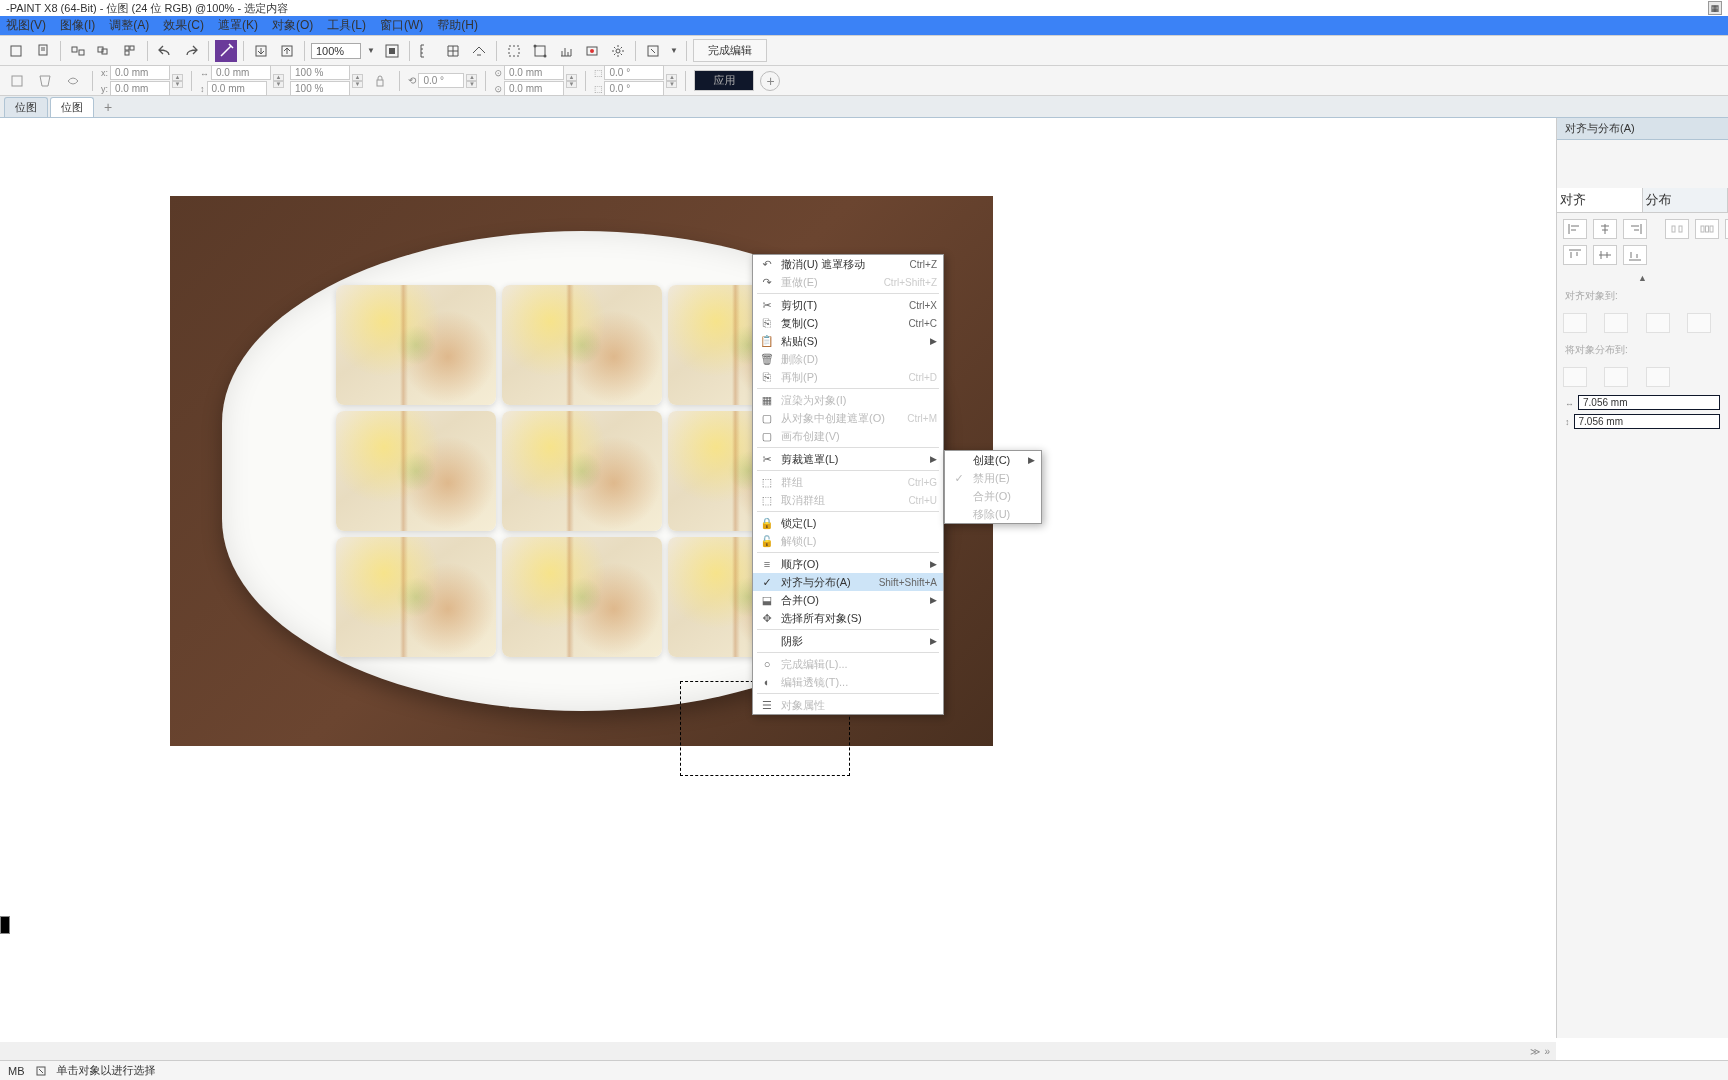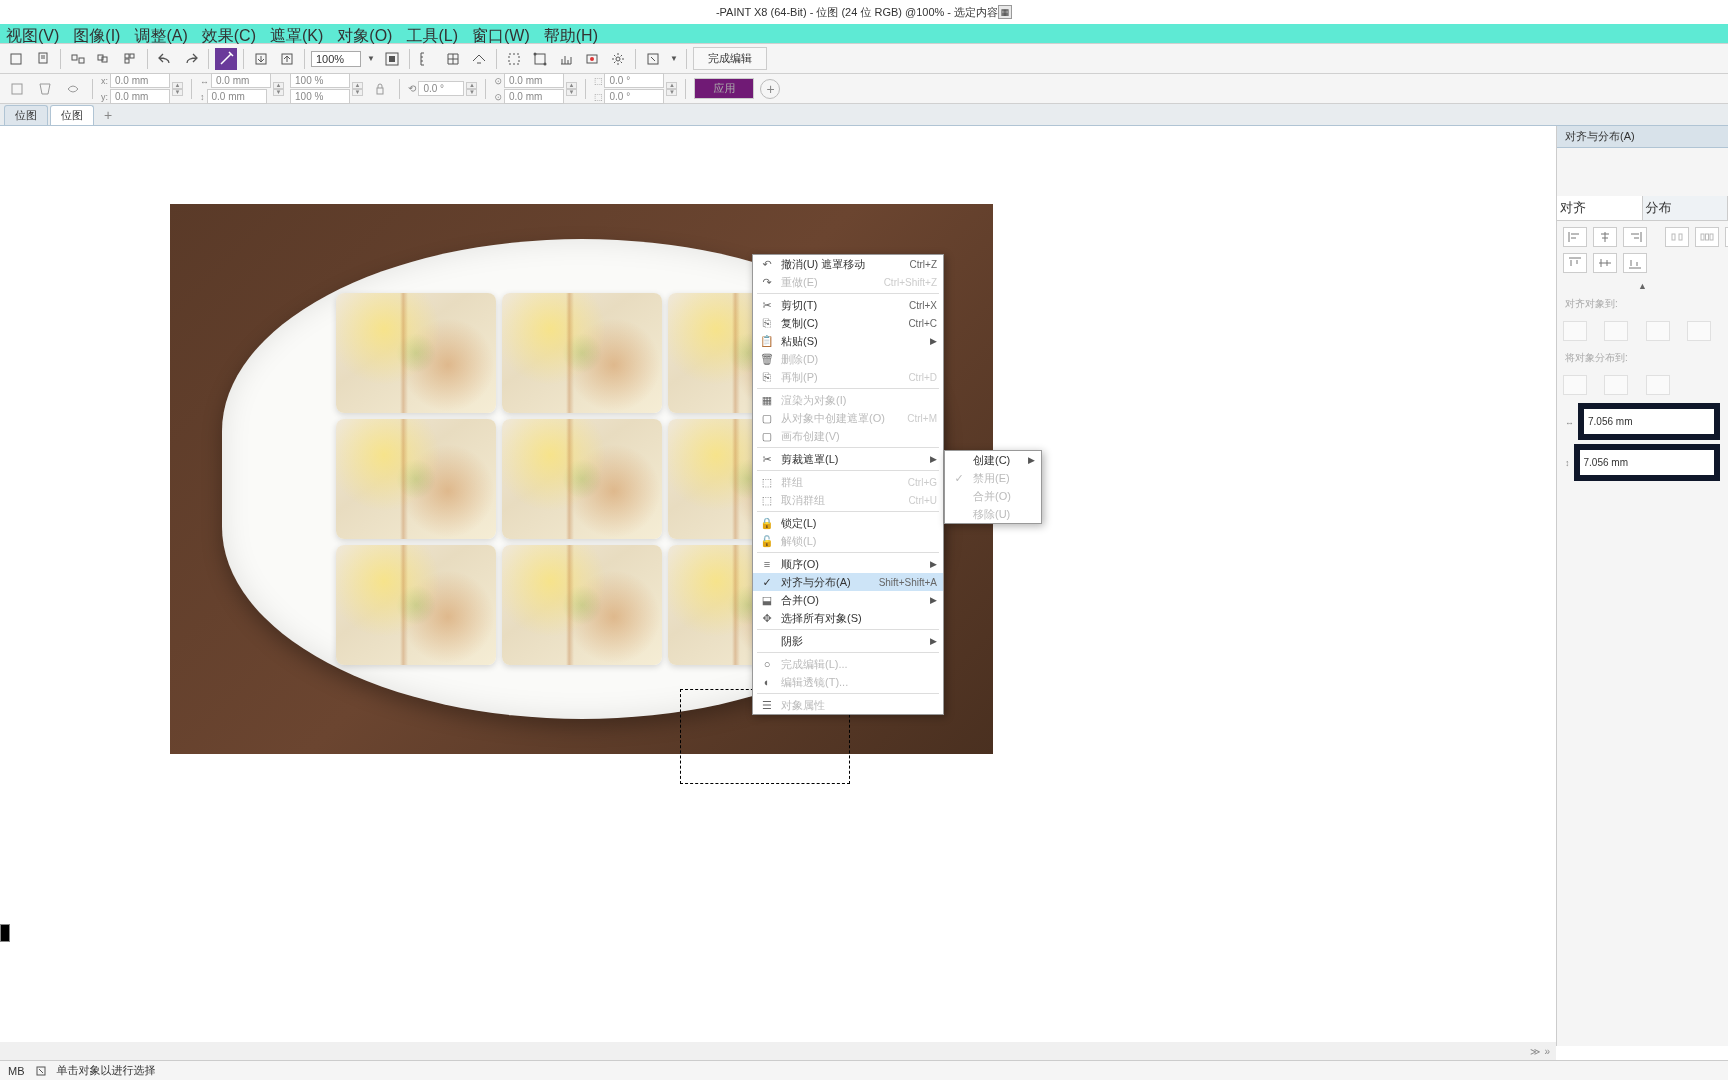--- a/index.html
+++ b/index.html
@@ -1,32 +1,32 @@
 <!DOCTYPE html>
 <html><head>
 <meta charset="utf-8">
 <style>
 * { margin: 0; padding: 0; box-sizing: border-box; font-family: "Microsoft YaHei", Arial, sans-serif; }
 body { background: #fff; font-size: 11px; color: #333; overflow: hidden; width: 1728px; height: 1080px; position: relative; }
-.title-bar { background: #fff; padding: 12px 6px; font-size: 11px; display: flex; align-items: center; justify-content: center; height: 16px; }
+.title-bar { background: #fff; padding: 4px 6px; font-size: 11px; display: flex; align-items: center; justify-content: space-between; height: 16px; }
 .title-bar .right-icon { width:14px; height:14px; background:#e8e8e8; border:1px solid #999; display:flex; align-items:center; justify-content:center; font-size:9px; }
-.menu-bar { background: #5eead4; padding: 2px 6px; display: flex; gap: 14px; font-size: 16px; height: 20px; align-items: flex-start; border-bottom: 1px solid #d0d0d0; }
+.menu-bar { background: #3b82f6; padding: 2px 6px; display: flex; gap: 14px; font-size: 12px; height: 20px; align-items: center; border-bottom: 1px solid #d0d0d0; }
 .menu-bar span { cursor: default; }
 .toolbar { background: #f5f5f5; padding: 4px 6px; display: flex; align-items: center; gap: 4px; height: 30px; border-bottom: 1px solid #d0d0d0; }
 .tool-btn { width: 22px; height: 22px; display: flex; align-items: center; justify-content: center; cursor: pointer; color:#555; }
 .tool-btn svg { width: 16px; height: 16px; }
 .tool-sep { width: 1px; height: 20px; background: #c8c8c8; margin: 0 2px; }
 .zoom-box { border: 1px solid #aaa; background: #fff; padding: 1px 4px; font-size: 11px; width: 50px; display: flex; align-items: center; }
 .dropdown-arrow { width:12px; font-size:8px; color:#555; text-align:center; }
 .prop-bar { background: #f5f5f5; padding: 3px 6px; display: flex; align-items: center; gap: 6px; height: 30px; border-bottom: 1px solid #d0d0d0; color:#888; }
 .prop-field { display:flex; align-items:center; gap:2px; }
 .prop-input { border:1px solid #ccc; background:#fff; font-size:10px; padding:1px 4px; width:60px; color:#888; }
 .spinbtns { display:flex; flex-direction:column; }
 .spinbtns div { width:11px; height:7px; border:1px solid #ccc; background:#f0f0f0; font-size:6px; line-height:5px; text-align:center; }
-.apply-btn { border:1px solid #ccc; background:#701a75; padding:2px 18px; color:#aaa; font-size:11px; }
+.apply-btn { border:1px solid #ccc; background:#0f172a; padding:2px 18px; color:#aaa; font-size:11px; }
 .plus-btn { width:20px; height:20px; border:1px solid #bbb; border-radius:50%; display:flex; align-items:center; justify-content:center; color:#888; font-size:14px; }
 .tabs-row { background:#e8ecef; display:flex; align-items:flex-end; height:22px; border-bottom:1px solid #b0c4d4; padding-left:4px; }
 .doc-tab { background:#fff; border:1px solid #b0c4d4; border-bottom:none; padding:2px 10px; font-size:11px; margin-right:2px; border-radius:3px 3px 0 0; }
 .doc-tab.inactive { background:#dde5ec; }
 .new-tab { padding:2px 8px; color:#888; font-size:14px; cursor:pointer; }
 .workspace { display:flex; height:calc(1080px - 16px - 20px - 30px - 30px - 22px - 22px - 20px); }
 .canvas-area { flex:1; background:#fff; position:relative; overflow:hidden; }
 .canvas-img { position:absolute; left:170px; top:78px; width:823px; height:550px; background:linear-gradient(135deg,#5a3a28 0%,#6b4530 50%,#4a3020 100%); display:flex; align-items:center; justify-content:center; }
 .plate { width:720px; height:480px; background:#fafaf8; border-radius:50% / 40%; box-shadow:inset 0 0 30px rgba(0,0,0,0.1), 0 8px 20px rgba(0,0,0,0.3); display:flex; align-items:center; justify-content:center; position:relative; }
 .food-grid { display:grid; grid-template-columns:repeat(3,160px); grid-template-rows:repeat(3,120px); gap:6px; }
@@ -37,21 +37,21 @@
 .side-panel { width:172px; background:#f5f5f5; border-left:1px solid #ccc; }
 .panel-title { background:#d8e2ea; border-bottom:1px solid #b0c4d4; padding:3px 8px; font-size:11px; }
 .panel-tabs { display:flex; border-bottom:1px solid #ccc; }
 .panel-tab { flex:1; padding:3px; font-size:13px; background:#eef2f5; border-right:1px solid #ccc;margin-top:48px; }
 .panel-tab.active { background:#fff; }
 .align-grid { padding:6px; display:grid; grid-template-columns:repeat(4,1fr); gap:6px; }
 .align-btn { width:24px; height:20px; border:1px solid #ccc; background:#fff; display:flex; align-items:center; justify-content:center; }
 .align-btn svg { width:14px; height:12px; }
 .panel-sub { padding:4px 8px; font-size:10px; color:#aaa; }
 .panel-input-row { padding:2px 8px; display:flex; align-items:center; gap:4px; }
-.panel-input-row .mini-input { border:6px solid #0f172a; background:#fff; font-size:10px; padding:7px 4px; flex:1; }
+.panel-input-row .mini-input { border:1px solid #0f172a; background:#fff; font-size:10px; padding:1px 4px; flex:1; }
 .expand-arrow { text-align:center; padding:2px; font-size:9px; color:#666; cursor:pointer; }
 .context-menu { position:absolute; left:752px; top:254px; width:192px; background:#fff; border:1px solid #999; box-shadow:2px 2px 8px rgba(0,0,0,0.3); z-index:1000; }
 .ctx-item { display:flex; align-items:center; padding:2px 6px; font-size:11px; height:18px; gap:6px; position:relative; }
 .ctx-item.disabled { color:#bbb; }
 .ctx-item.hover { background:#cde4f7; }
 .ctx-icon { width:16px; height:16px; display:flex; align-items:center; justify-content:center; color:#666; flex-shrink:0; }
 .ctx-label { flex:1; }
 .ctx-shortcut { font-size:10px; color:#666; }
 .ctx-item.disabled .ctx-shortcut { color:#ccc; }
 .ctx-arrow { font-size:9px; color:#555; }

